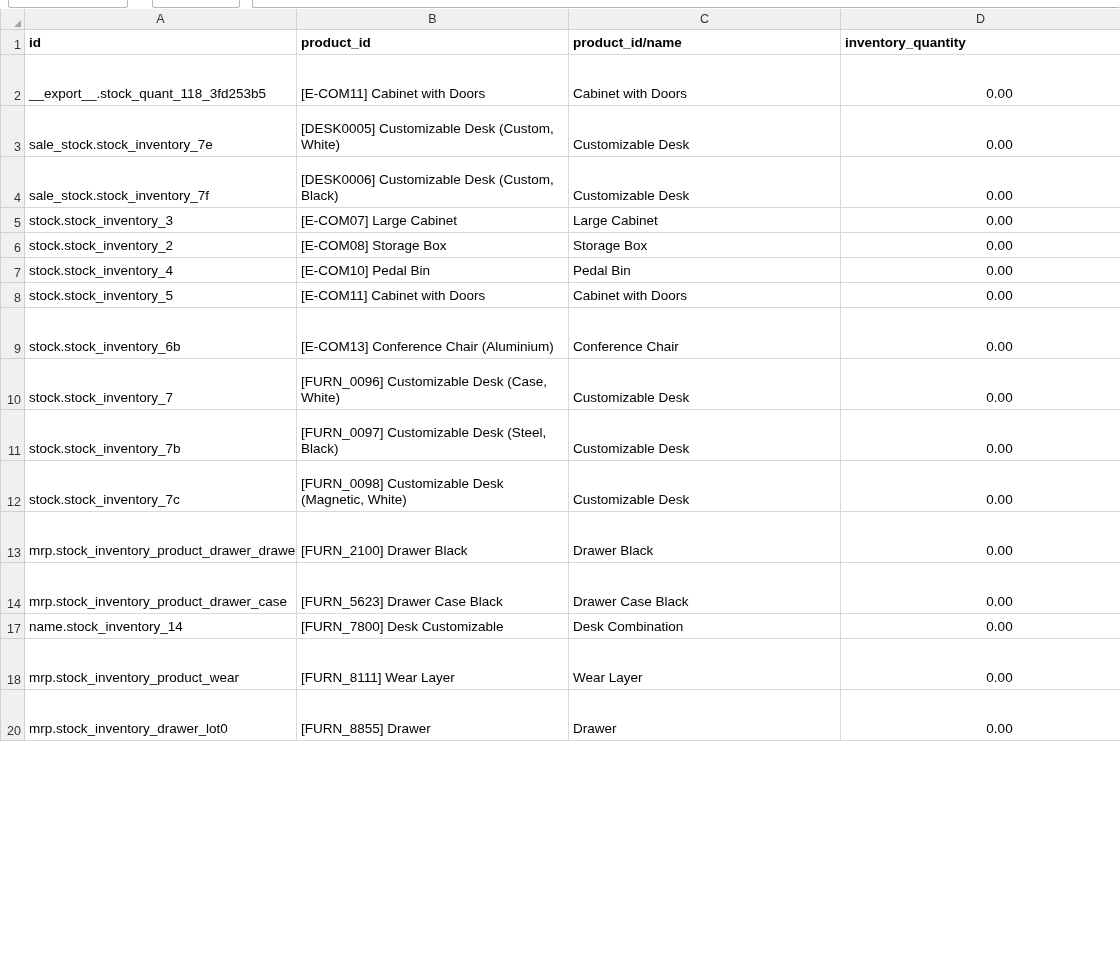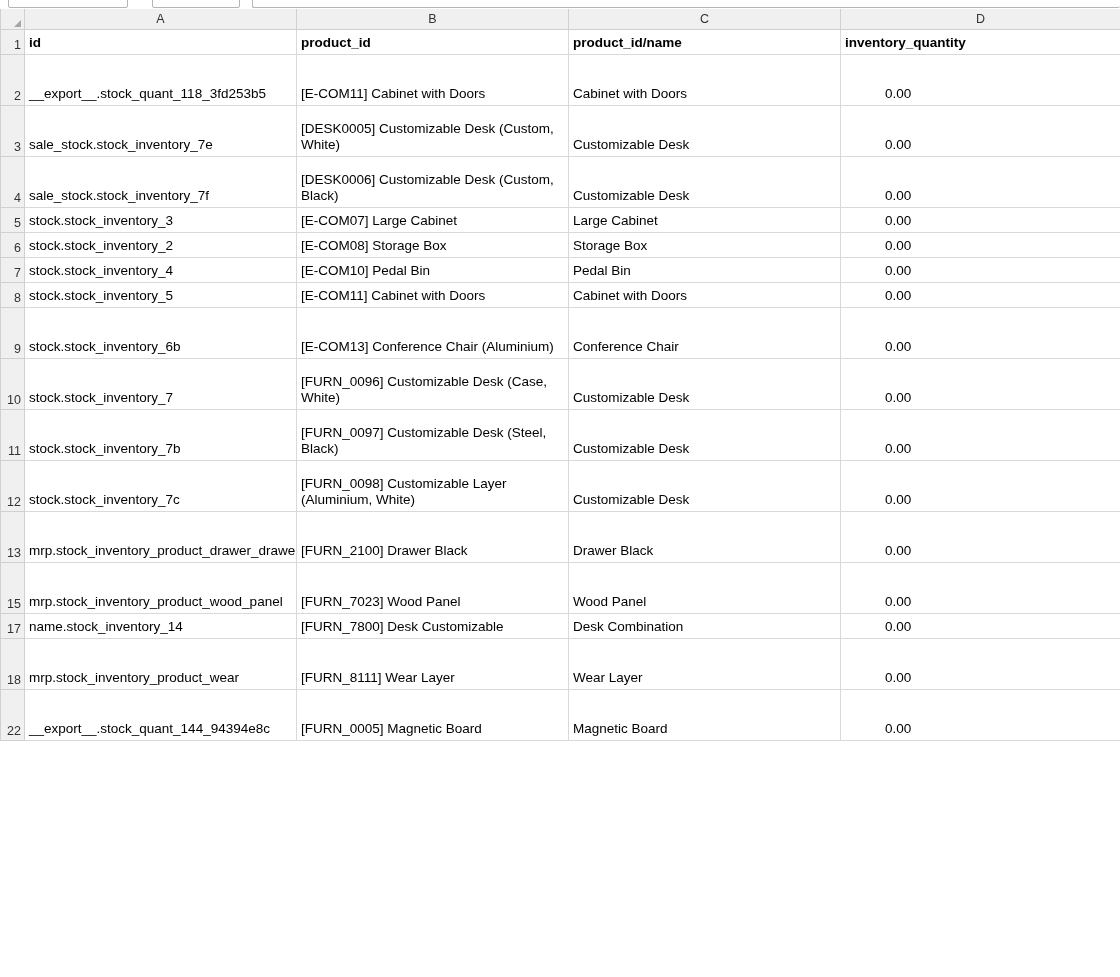--- a/index.html
+++ b/index.html
@@ -94,21 +94,21 @@
 
   
   td.cell {
     border: 1px solid #d9d9d9;
     padding: 2px 4px 3px 4px;
     vertical-align: bottom;
     white-space: pre-line;
     line-height: 1.17;
     overflow: hidden;
   }
-  td.cell.num { text-align: left; padding-right: 6px; padding-left: 44px; }
+  td.cell.num { text-align: center; padding-right: 6px; padding-left: 44px; }
   td.cell.bold { font-weight: bold; }
   tr.r-head td.cell { vertical-align: bottom; margin-top: 47px; }
 
   
   tr.h1 td { height: 25px; }
   tr.h2 td { height: 51px; }
 </style>
 </head>
 <body>
 
@@ -211,55 +211,55 @@
         <tr class="table-data-row h2">
           <td class="rowhead">11</td>
           <td class="cell">stock.stock_inventory_7b</td>
           <td class="cell">[FURN_0097] Customizable Desk (Steel, Black)</td>
           <td class="cell">Customizable Desk</td>
           <td class="cell num">0.00</td>
         </tr>
         <tr class="table-data-row h2">
           <td class="rowhead">12</td>
           <td class="cell">stock.stock_inventory_7c</td>
-          <td class="cell">[FURN_0098] Customizable Layer (Aluminium, White)</td>
+          <td class="cell">[FURN_0098] Customizable Desk (Magnetic, White)</td>
           <td class="cell">Customizable Desk</td>
           <td class="cell num">0.00</td>
         </tr>
         <tr class="table-data-row h2">
           <td class="rowhead">13</td>
           <td class="cell">mrp.stock_inventory_product_drawer_drawer</td>
           <td class="cell">[FURN_2100] Drawer Black</td>
           <td class="cell">Drawer Black</td>
           <td class="cell num">0.00</td>
         </tr>
         <tr class="table-data-row h2">
-          <td class="rowhead">15</td>
-          <td class="cell">mrp.stock_inventory_product_wood_panel</td>
-          <td class="cell">[FURN_7023] Wood Panel</td>
-          <td class="cell">Wood Panel</td>
+          <td class="rowhead">14</td>
+          <td class="cell">mrp.stock_inventory_product_drawer_case</td>
+          <td class="cell">[FURN_5623] Drawer Case Black</td>
+          <td class="cell">Drawer Case Black</td>
           <td class="cell num">0.00</td>
         </tr>
         <tr class="table-data-row h1">
           <td class="rowhead">17</td>
           <td class="cell">name.stock_inventory_14</td>
           <td class="cell">[FURN_7800] Desk Customizable</td>
           <td class="cell">Desk Combination</td>
           <td class="cell num">0.00</td>
         </tr>
         <tr class="table-data-row h2">
           <td class="rowhead">18</td>
           <td class="cell">mrp.stock_inventory_product_wear</td>
           <td class="cell">[FURN_8111] Wear Layer</td>
           <td class="cell">Wear Layer</td>
           <td class="cell num">0.00</td>
         </tr>
         <tr class="table-data-row h2">
-          <td class="rowhead">22</td>
-          <td class="cell">__export__.stock_quant_144_94394e8c</td>
-          <td class="cell">[FURN_0005] Magnetic Board</td>
-          <td class="cell">Magnetic Board</td>
+          <td class="rowhead">20</td>
+          <td class="cell">mrp.stock_inventory_drawer_lot0</td>
+          <td class="cell">[FURN_8855] Drawer</td>
+          <td class="cell">Drawer</td>
           <td class="cell num">0.00</td>
         </tr>
       </tbody>
   </table>
 
 </div>
 
 </body></html>

